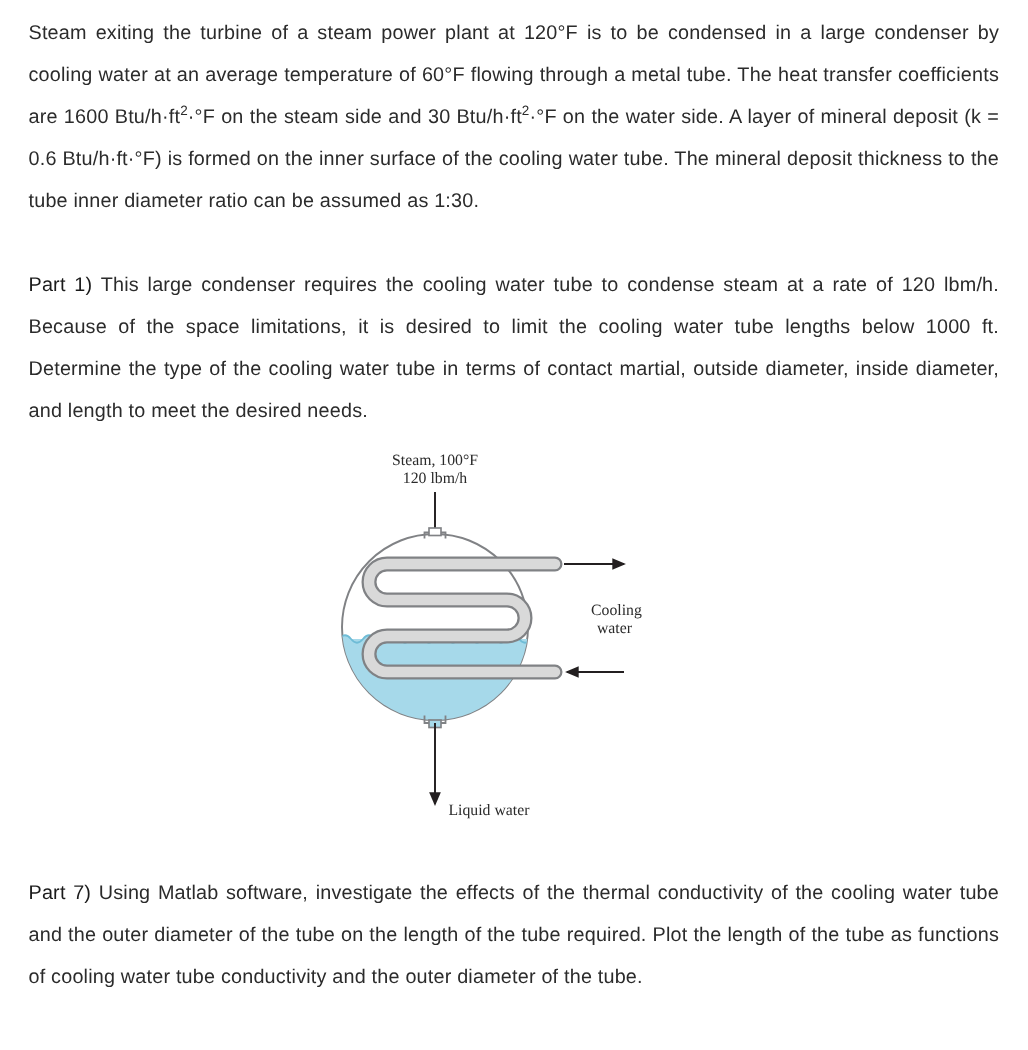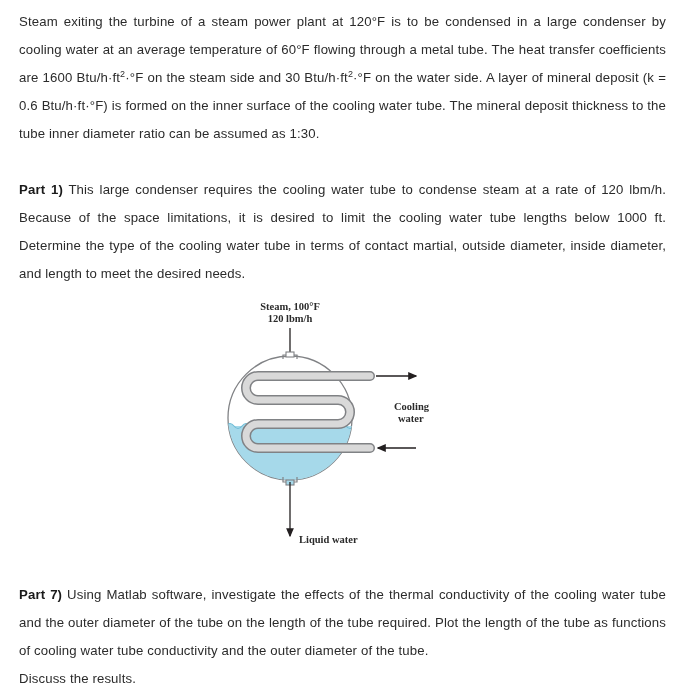--- a/index.html
+++ b/index.html
@@ -45,35 +45,34 @@
   .para-3 {
     position: absolute;
     top: 581px;
     left: 19px;
     width: 647px;
   }
   .para-3 .lastline {
     text-align: left;
   }
   b.lbl {
-    font-weight: bold;
+    font-weight: normal;
     color: #1a1a1a;
   }
   sup {
     font-size: 0.68em;
     vertical-align: super;
     line-height: 0;
   }
   .figure {
     position: absolute;
     top: 296px;
     left: 198px;
     width: 290px;
     height: 268px;
-    font-weight: bold;
   }
   .figure svg {
     display: block;
   }
   .fig-text {
     font-family: "Liberation Serif", serif;
     font-size: 10.5px;
     fill: #2b2b2b;
   }
 </style>
@@ -131,16 +130,15 @@
 
       <text class="fig-text" x="196" y="114" text-anchor="start">Cooling</text>
       <text class="fig-text" x="200" y="126" text-anchor="start">water</text>
 
       <line x1="218" y1="152" x2="180" y2="152" stroke="#231f20" stroke-width="1.3" marker-end="url(#arrhead)"></line>
     </svg>
   </div>
 
   <div class="para para-3">
     <b class="lbl">Part 7)</b><span> Using Matlab software, investigate the effects of the thermal conductivity of the cooling water tube and the outer diameter of the tube on the length of the tube required. Plot the length of the tube as functions of cooling water tube conductivity and the outer diameter of the tube.</span>
-    <div class="lastline">Discuss the results.</div>
   </div>
 
 </div>
 
 </body></html>

